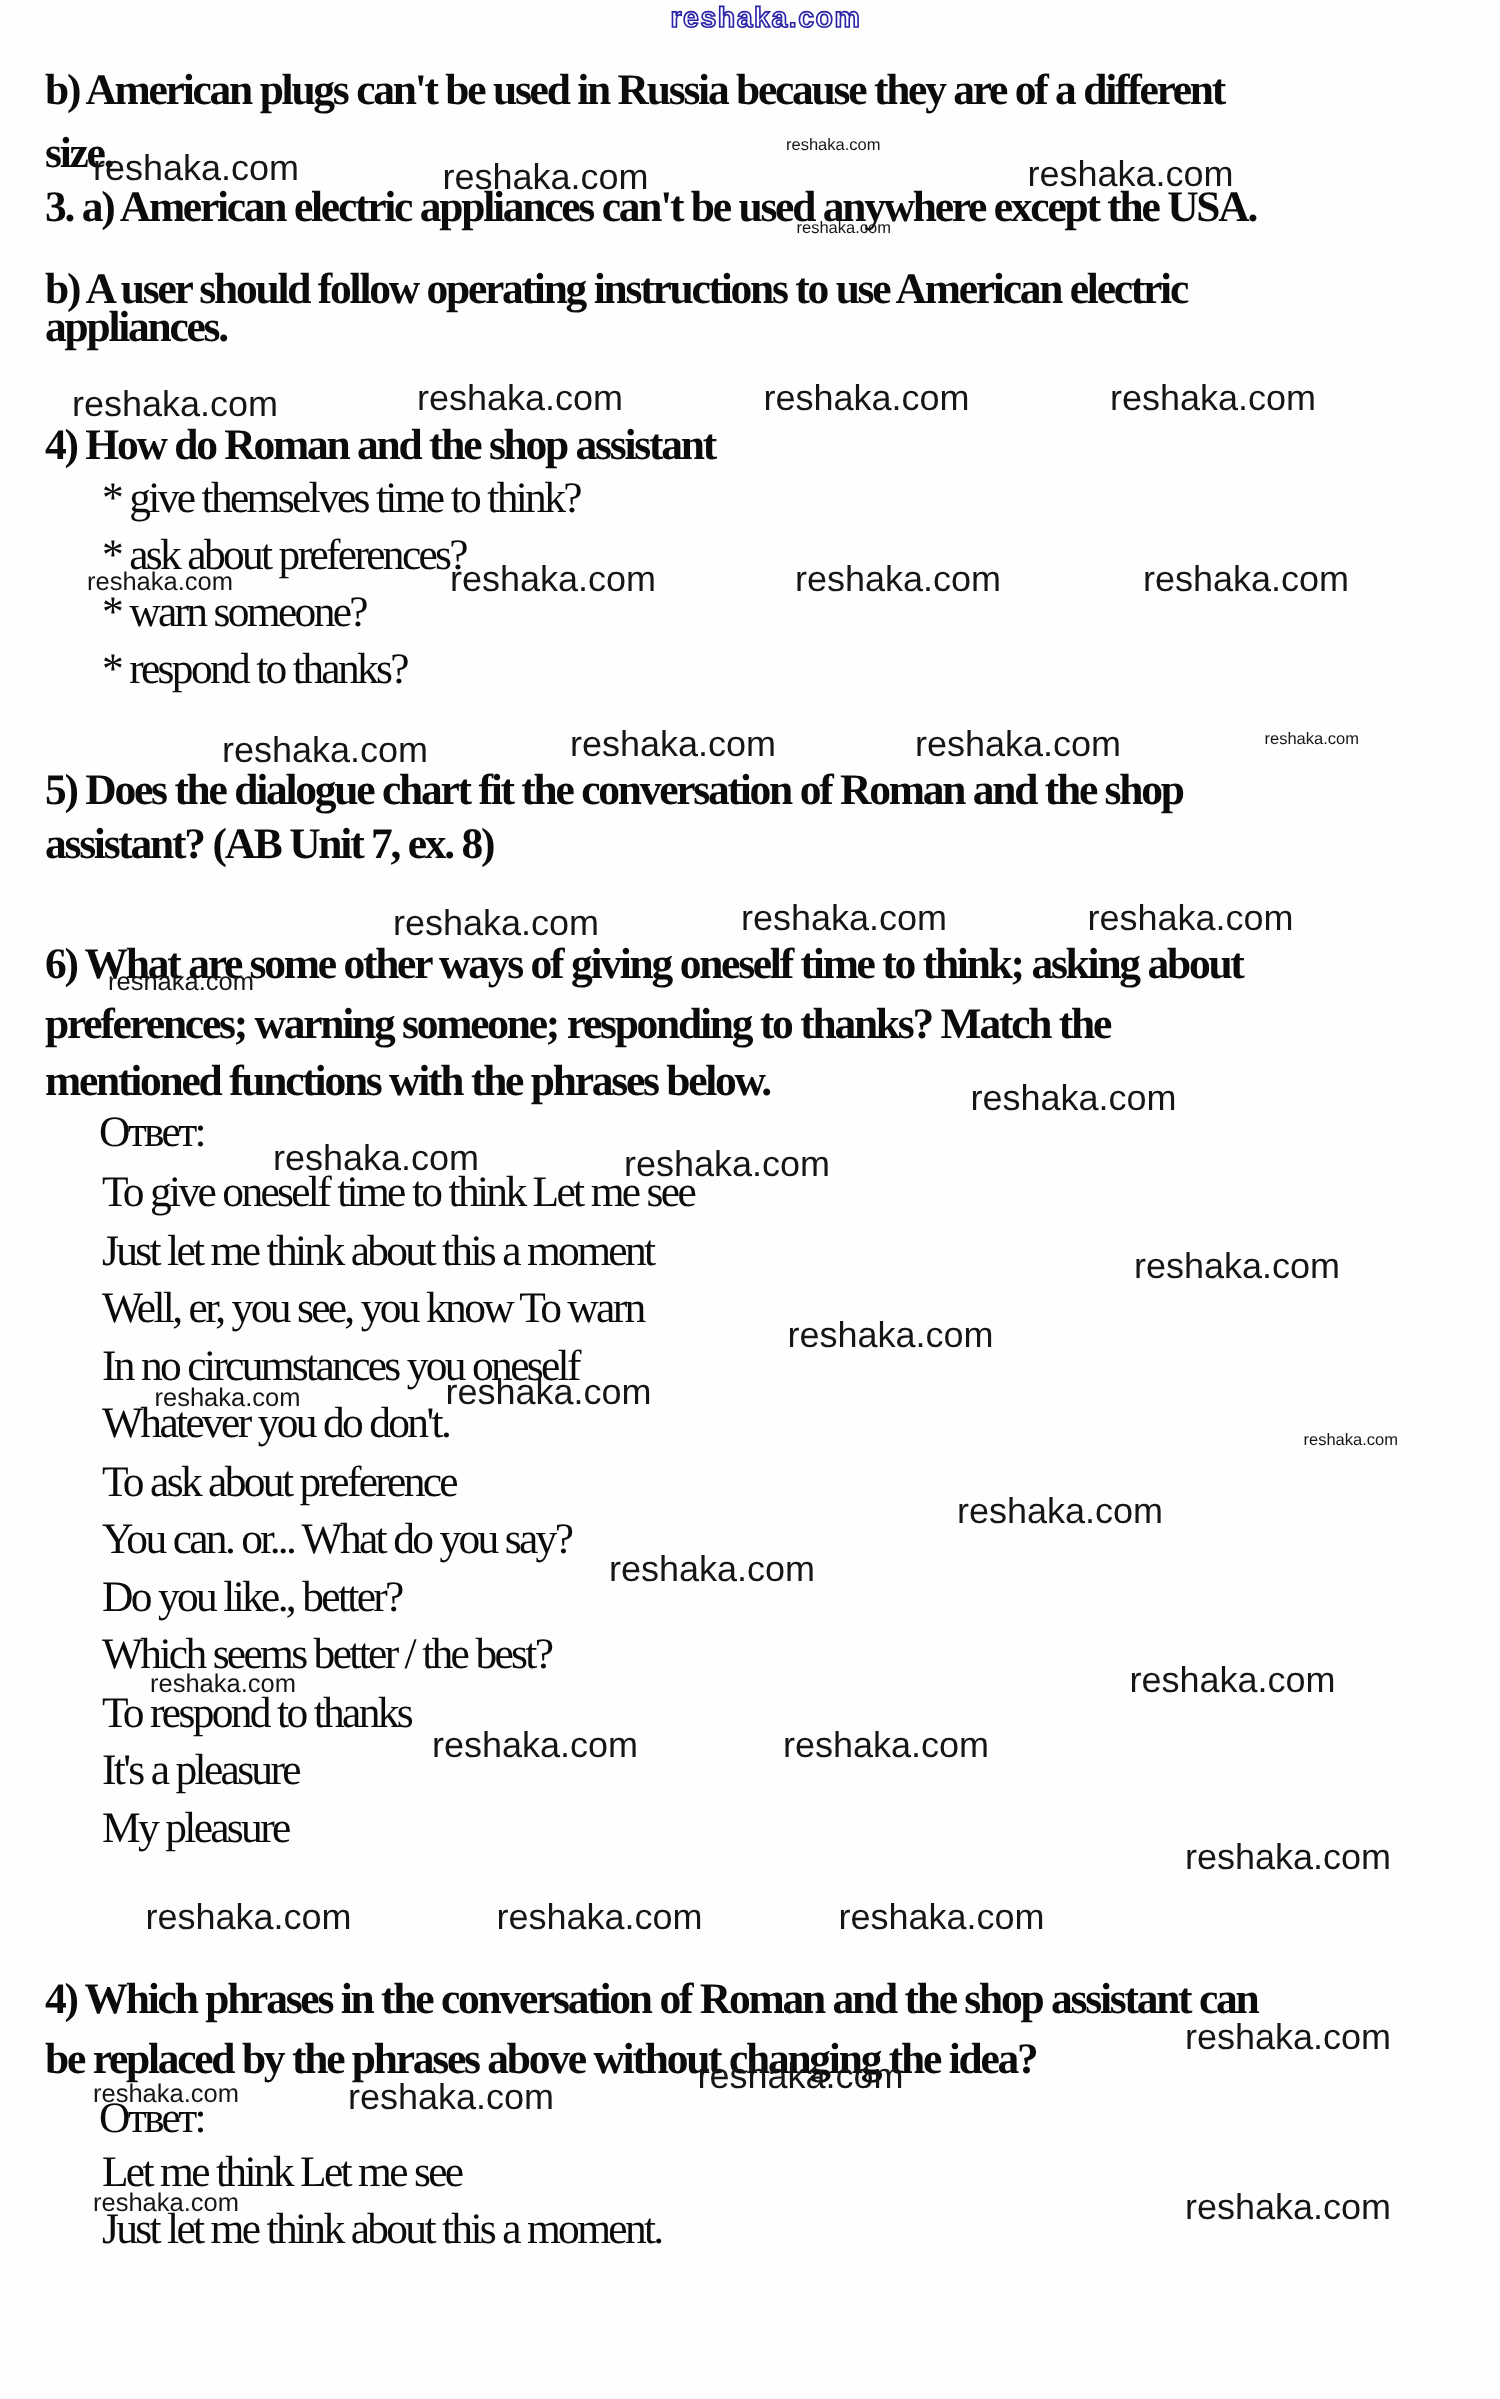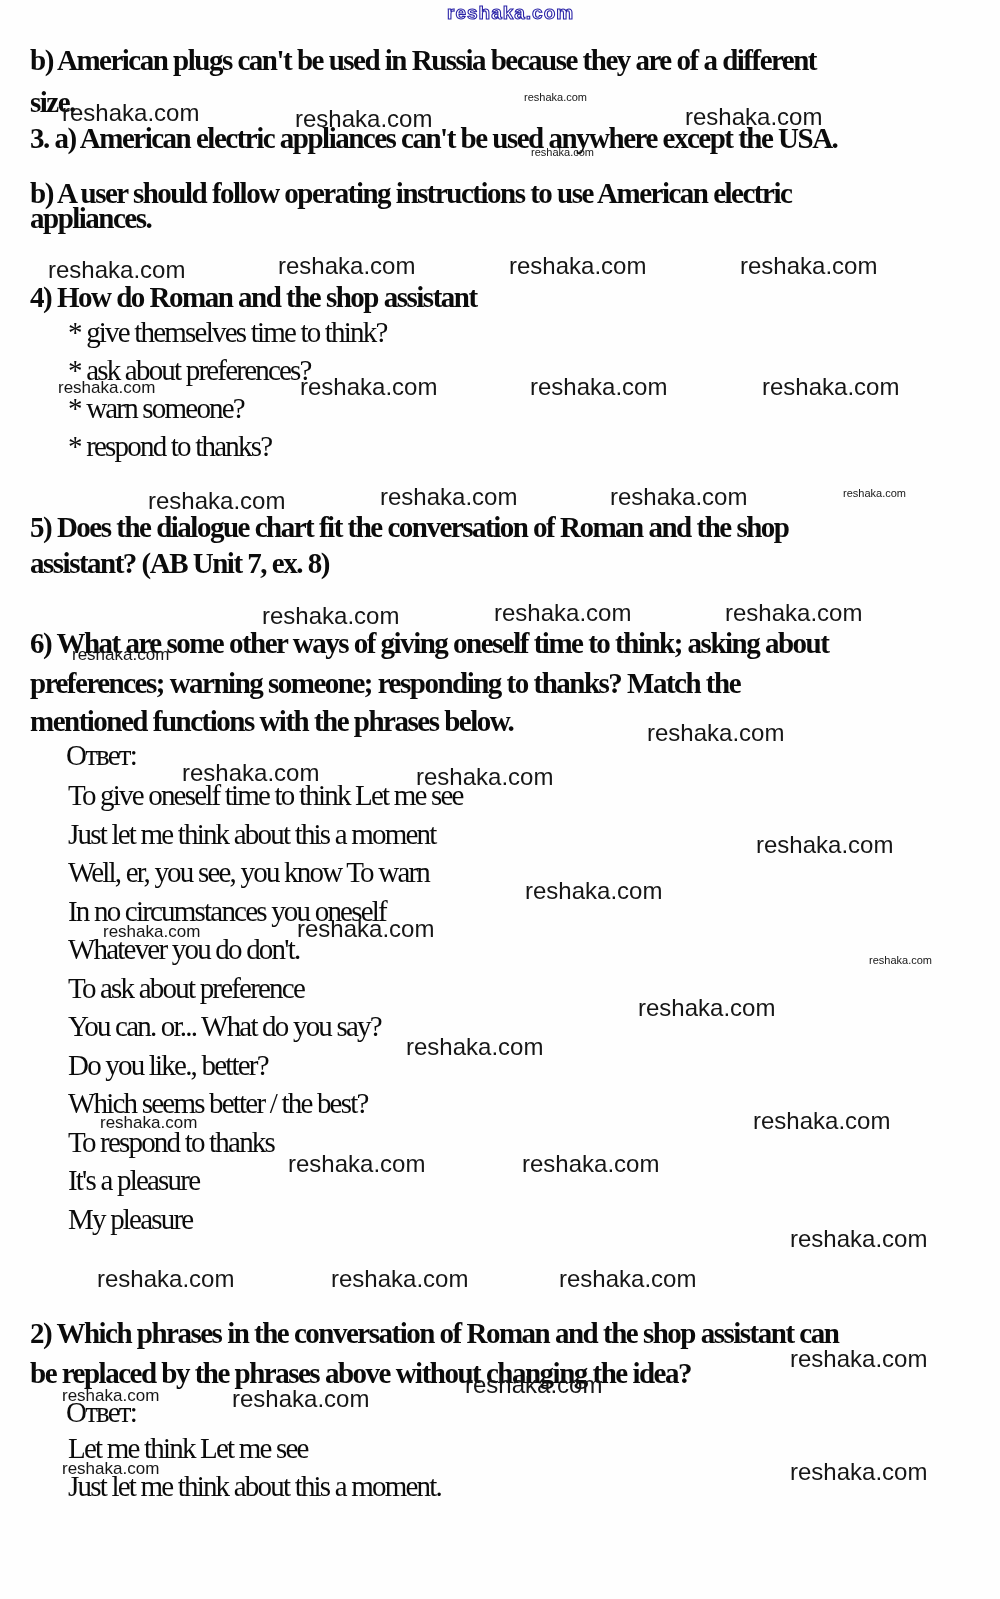--- a/index.html
+++ b/index.html
@@ -71,21 +71,21 @@
   <div class="line reg" style="top:894px;">In no circumstances you oneself</div>
   <div class="line reg" style="top:932px;">Whatever you do don't.</div>
   <div class="line reg" style="top:971px;">To ask about preference</div>
   <div class="line reg" style="top:1009px;">You can. or... What do you say?</div>
   <div class="line reg" style="top:1048px;">Do you like., better?</div>
   <div class="line reg" style="top:1086px;">Which seems better / the best?</div>
   <div class="line reg" style="top:1125px;">To respond to thanks</div>
   <div class="line reg" style="top:1163px;">It's a pleasure</div>
   <div class="line reg" style="top:1202px;">My pleasure</div>
 
-  <div class="line bold" style="top:1316px;">2) Which phrases in the conversation of Roman and the shop assistant can</div>
+  <div class="line bold" style="top:1316px;">4) Which phrases in the conversation of Roman and the shop assistant can</div>
   <div class="line bold" style="top:1356px;">be replaced by the phrases above without changing the idea?</div>
 
   <div class="line reg" style="top:1395px;left:28px;">Ответ:</div>
   <div class="line reg" style="top:1431px;text-align:right;">Let me think Let me see</div>
   <div class="line reg" style="top:1469px;">Just let me think about this a moment.</div>
 
   <span class="wm wm-lg" style="left:62px;top:100px;">reshaka.com</span>
   <span class="wm wm-lg" style="left:295px;top:106px;">reshaka.com</span>
   <span class="wm wm-lg" style="left:685px;top:104px;">reshaka.com</span>
   <span class="wm wm-lg" style="left:48px;top:257px;">reshaka.com</span>

